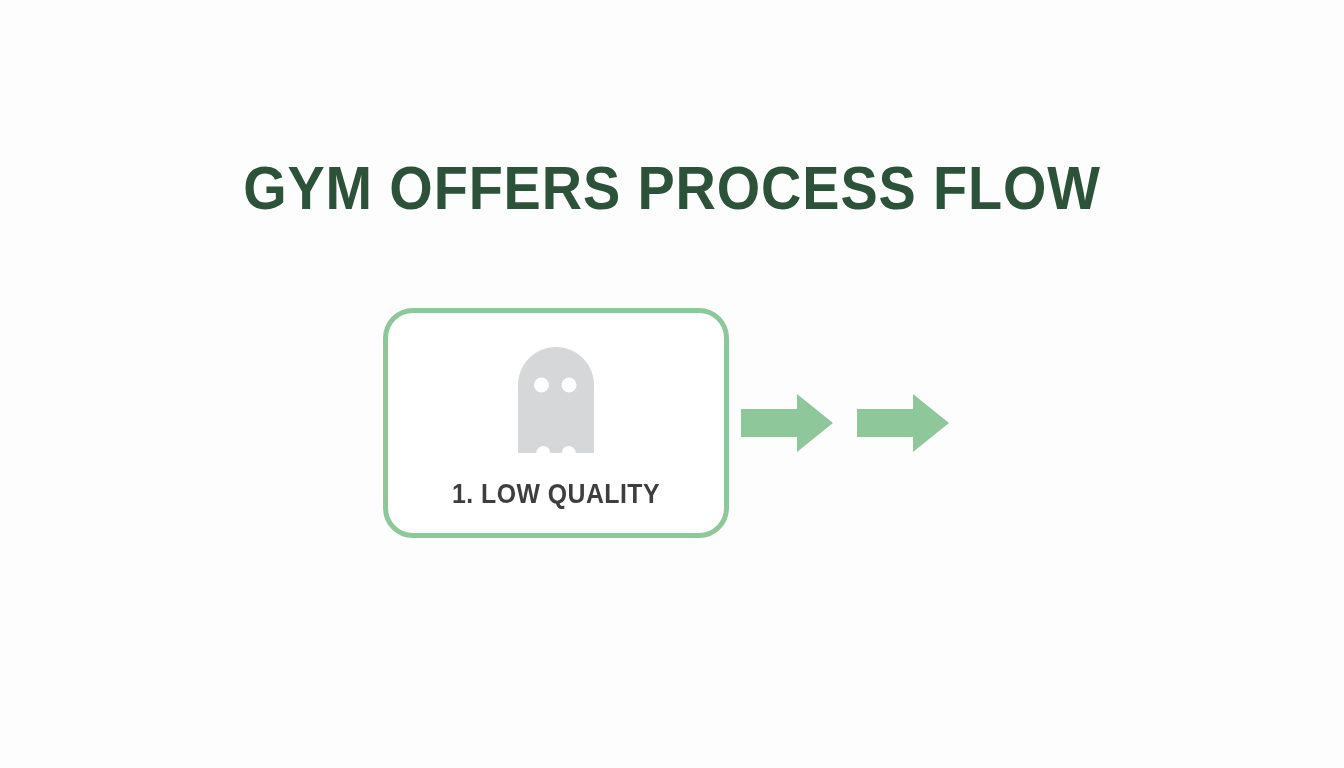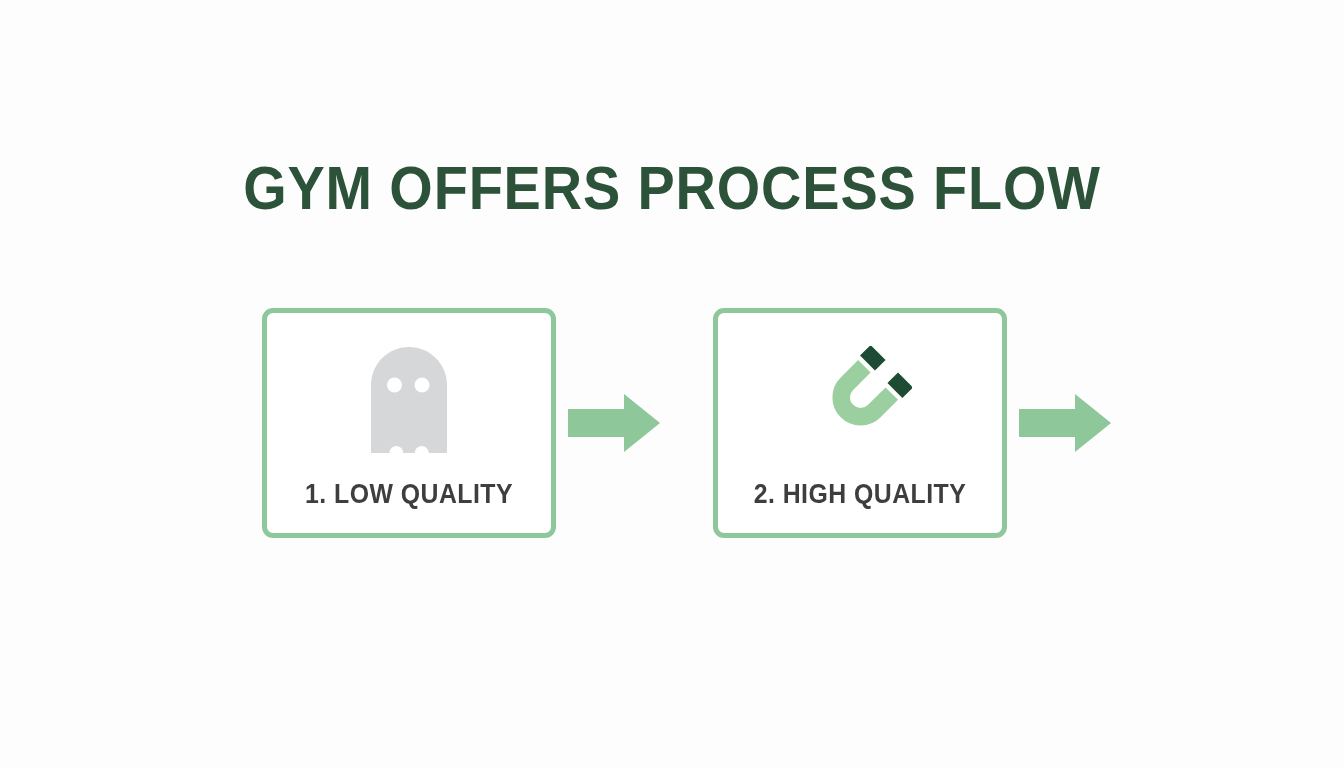--- a/index.html
+++ b/index.html
@@ -33,28 +33,27 @@
     top: 308px;
     left: 0;
     width: 100%;
     display: flex;
     justify-content: center;
     align-items: center;
   }
 
   .card {
     position: relative;
-    width: 294px;
+    width: 346px;
     height: 230px;
     box-sizing: border-box;
     background: var(--card-bg, #ffffff);
     border: 5px solid var(--accent, #8dc79a);
-    border-radius: 11px;
+    border-radius: 30px;
     flex: 0 0 auto;
-    margin-left: 41px;
   }
 
   .icon-wrap {
     position: absolute;
     top: 0; left: 0; right: 0;
     height: 160px;
     display: flex;
     align-items: center;
     justify-content: center;
   }
@@ -107,32 +106,20 @@
       </div>
       <div class="step-label">1. LOW QUALITY</div>
     </div>
 
     <div class="arrow-gap">
       <svg width="92" height="58" viewBox="0 0 92 58">
         <path d="M0 15h56V0l36 29-36 29V43H0z" fill="var(--accent)"></path>
       </svg>
     </div>
 
-    <div class="card">
-      <div class="icon-wrap">
-        <svg class="magnet-svg" width="104" height="104" viewBox="-4 -4 118 118">
-          <g transform="rotate(45 55 55)">
-            <rect x="21" y="4" width="24" height="17" fill="var(--magnet-tip)"></rect>
-            <rect x="65" y="4" width="24" height="17" fill="var(--magnet-tip)"></rect>
-            <path d="M33 26v28a22 22 0 0 0 44 0V26" fill="none" stroke="var(--magnet-body)" stroke-width="20"></path>
-          </g>
-        </svg>
-      </div>
-      <div class="step-label">2. HIGH QUALITY</div>
-    </div>
 
     <div class="arrow-gap">
       <svg width="92" height="58" viewBox="0 0 92 58">
         <path d="M0 15h56V0l36 29-36 29V43H0z" fill="var(--accent)"></path>
       </svg>
     </div>
 
 
   </div>
 </div>

